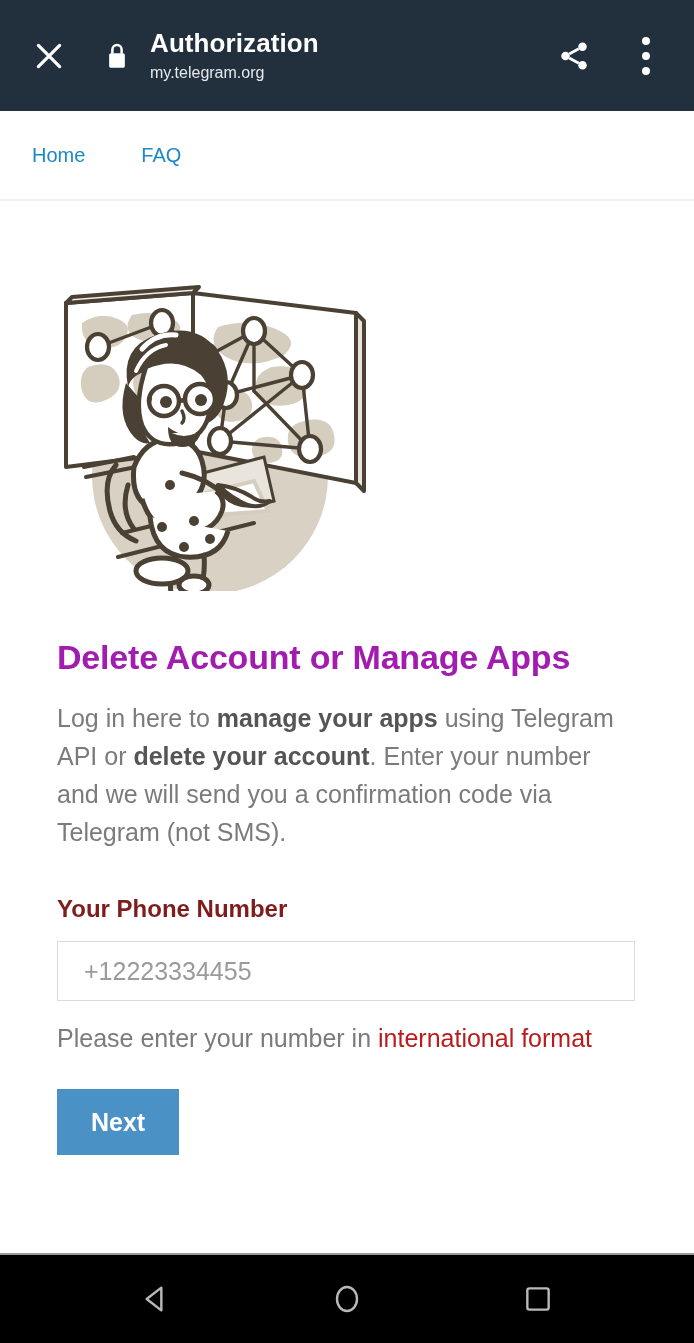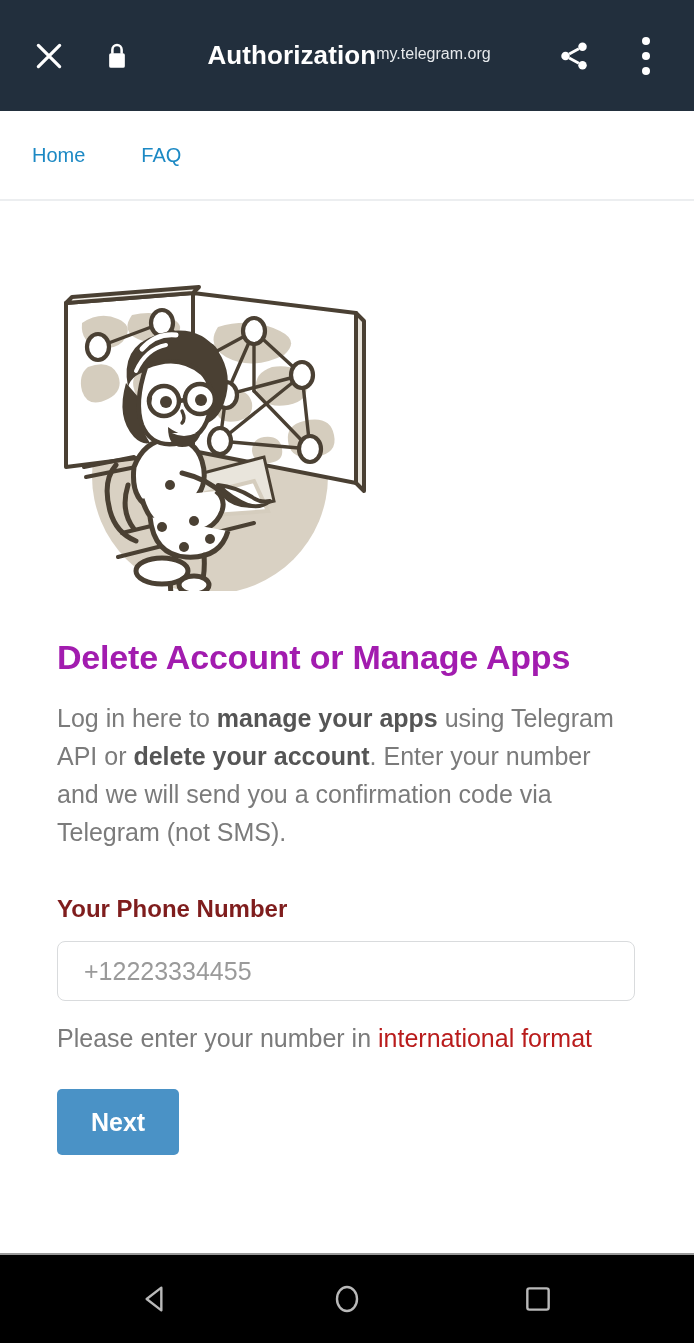--- a/index.html
+++ b/index.html
@@ -49,21 +49,21 @@
     flex: 0 0 auto;
     display: flex;
     align-items: center;
     justify-content: center;
   }
   .appbar-titles {
     margin-left: 16px;
     flex: 1 1 auto;
     min-width: 0;
     display: flex;
-    flex-direction: row;
+    flex-direction: column;
     justify-content: center;
   }
   .appbar-title {
     color: #ffffff;
     font-size: 26px;
     font-weight: bold;
     line-height: 31px;
     white-space: nowrap;
     overflow: hidden;
     text-overflow: ellipsis;
@@ -167,21 +167,21 @@
     color: #7f1d1d;
     margin: 44px 0 0 0;
   }
   .phone-input {
     display: block;
     box-sizing: border-box;
     width: 578px;
     height: 60px;
     margin-top: 18px;
     border: 1px solid #d9dbdd;
-    border-radius: 8px;
+    border-radius: 0;
     background: #ffffff;
     font-family: "Liberation Sans", sans-serif;
     font-size: 25px;
     color: #333333;
     padding: 0 16px 0 26px;
     outline: none;
   }
   .phone-input::placeholder { color: #9a9a9a; opacity: 1; }
 
   p.help {
@@ -194,21 +194,21 @@
 
   .next-btn {
     margin-top: 32px;
     display: inline-block;
     background: #4a92c6;
     color: #ffffff;
     font-family: "Liberation Sans", sans-serif;
     font-size: 25px;
     font-weight: bold;
     border: none;
-    border-radius: 5px;
+    border-radius: 0;
     padding: 19px 34px;
     cursor: pointer;
     line-height: 28px;
   }
 
   
   .navbar {
     flex: 0 0 auto;
     height: 90px;
     background: #000000;

